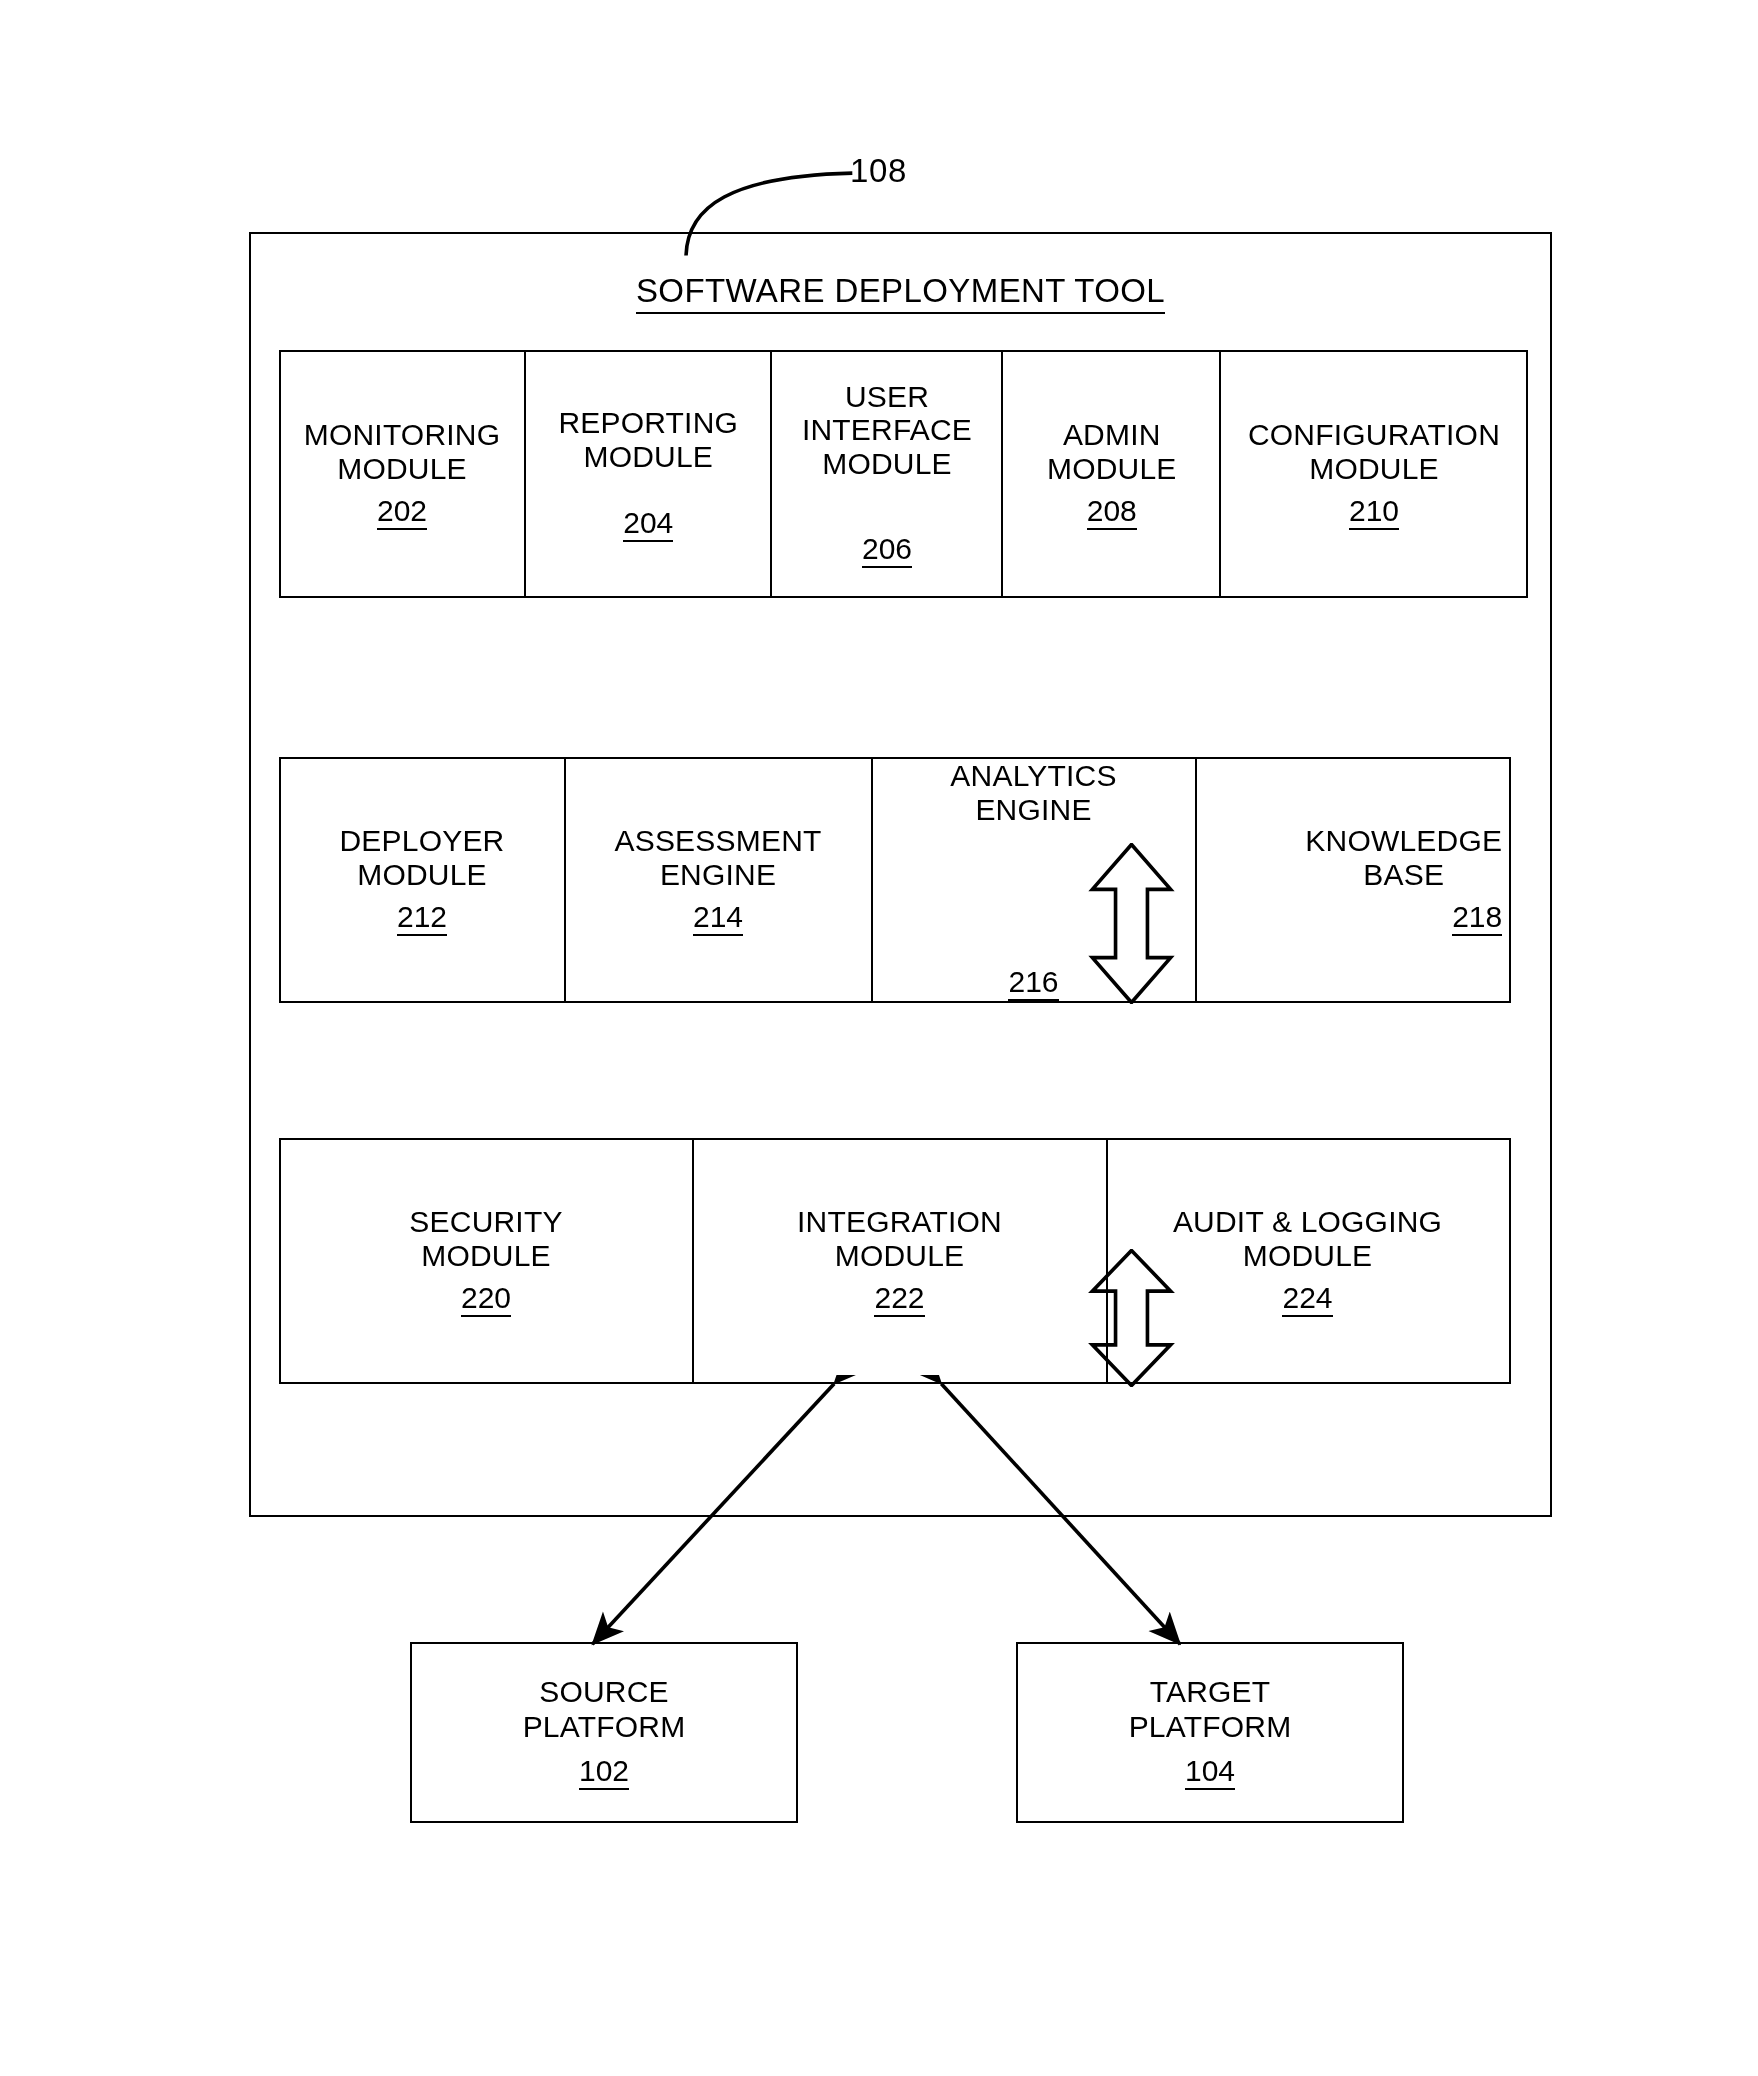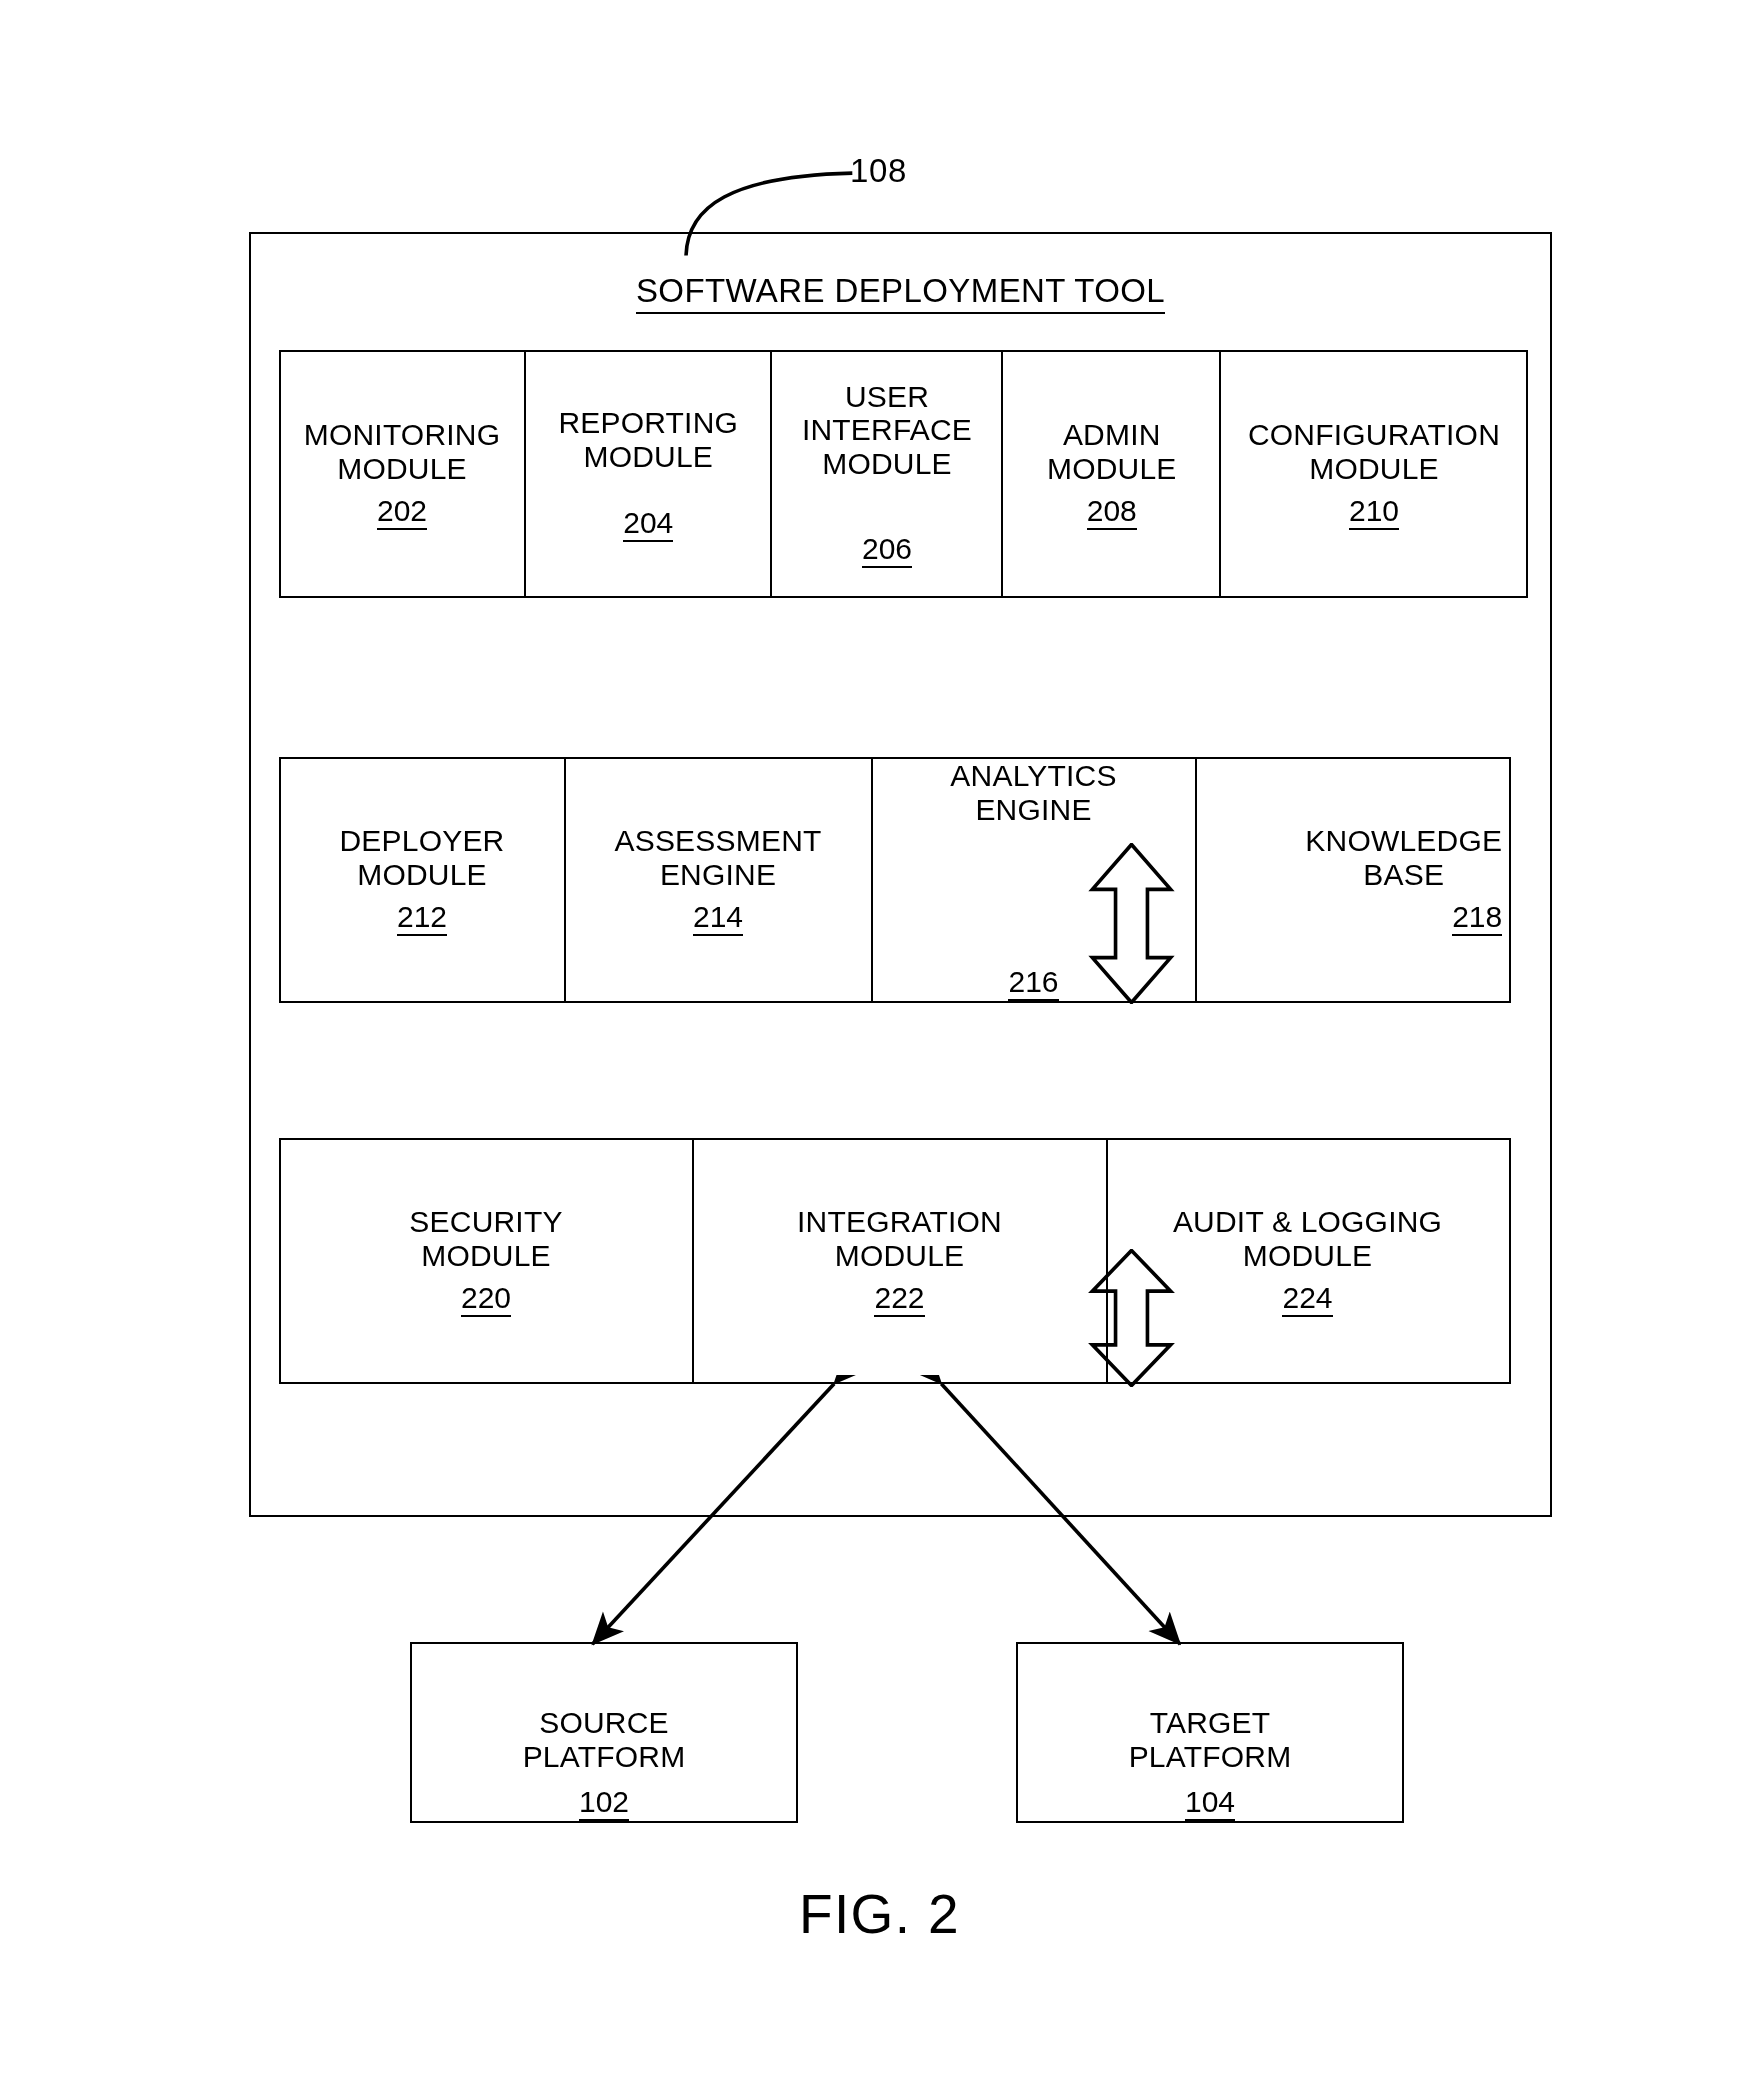--- a/index.html
+++ b/index.html
@@ -141,21 +141,21 @@
   }
 
   
   .platform-box {
     position: absolute;
     border: 2.9px solid #000;
     box-sizing: border-box;
     display: flex;
     flex-direction: column;
     align-items: center;
-    justify-content: flex-end;
+    justify-content: center;
     text-align: center;
   }
   #platform-source { left: 410px;  top: 1642px; width: 388px; height: 181px; }
   #platform-target { left: 1016px; top: 1642px; width: 388px; height: 181px; }
 
   .platform-name {
     font-size: 30px;
     line-height: 1.16;
     letter-spacing: 0.2px;
     white-space: pre-line;
@@ -307,16 +307,15 @@
 PLATFORM</div>
     <div class="platform-ref">102</div>
   </div>
 
   <div class="platform-box" id="platform-target">
     <div class="platform-name">TARGET
 PLATFORM</div>
     <div class="platform-ref">104</div>
   </div>
 
-  <div id="fig-caption">FIG. 2</div>
 
 </div>
 
 
 </body></html>

